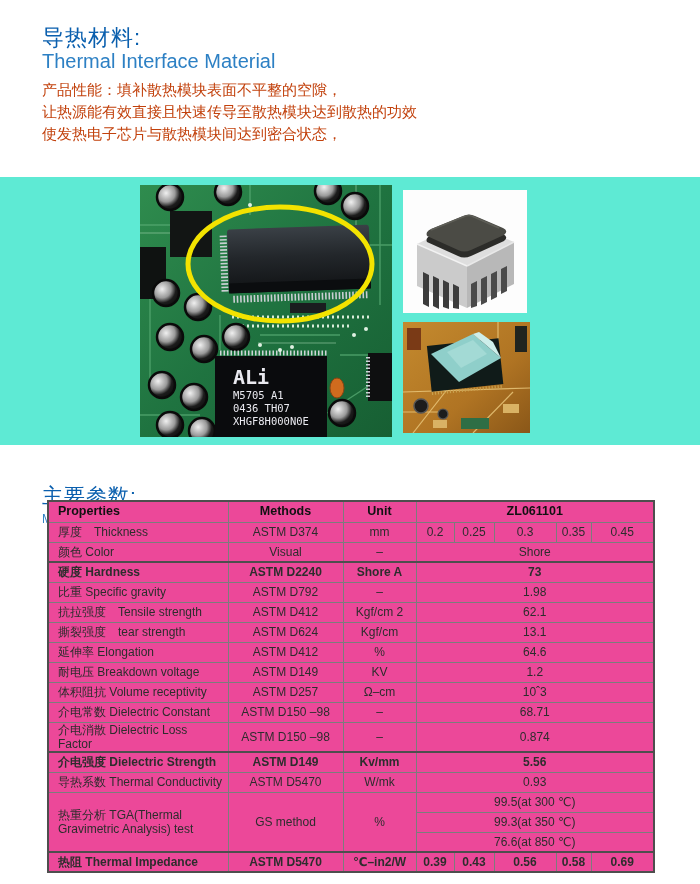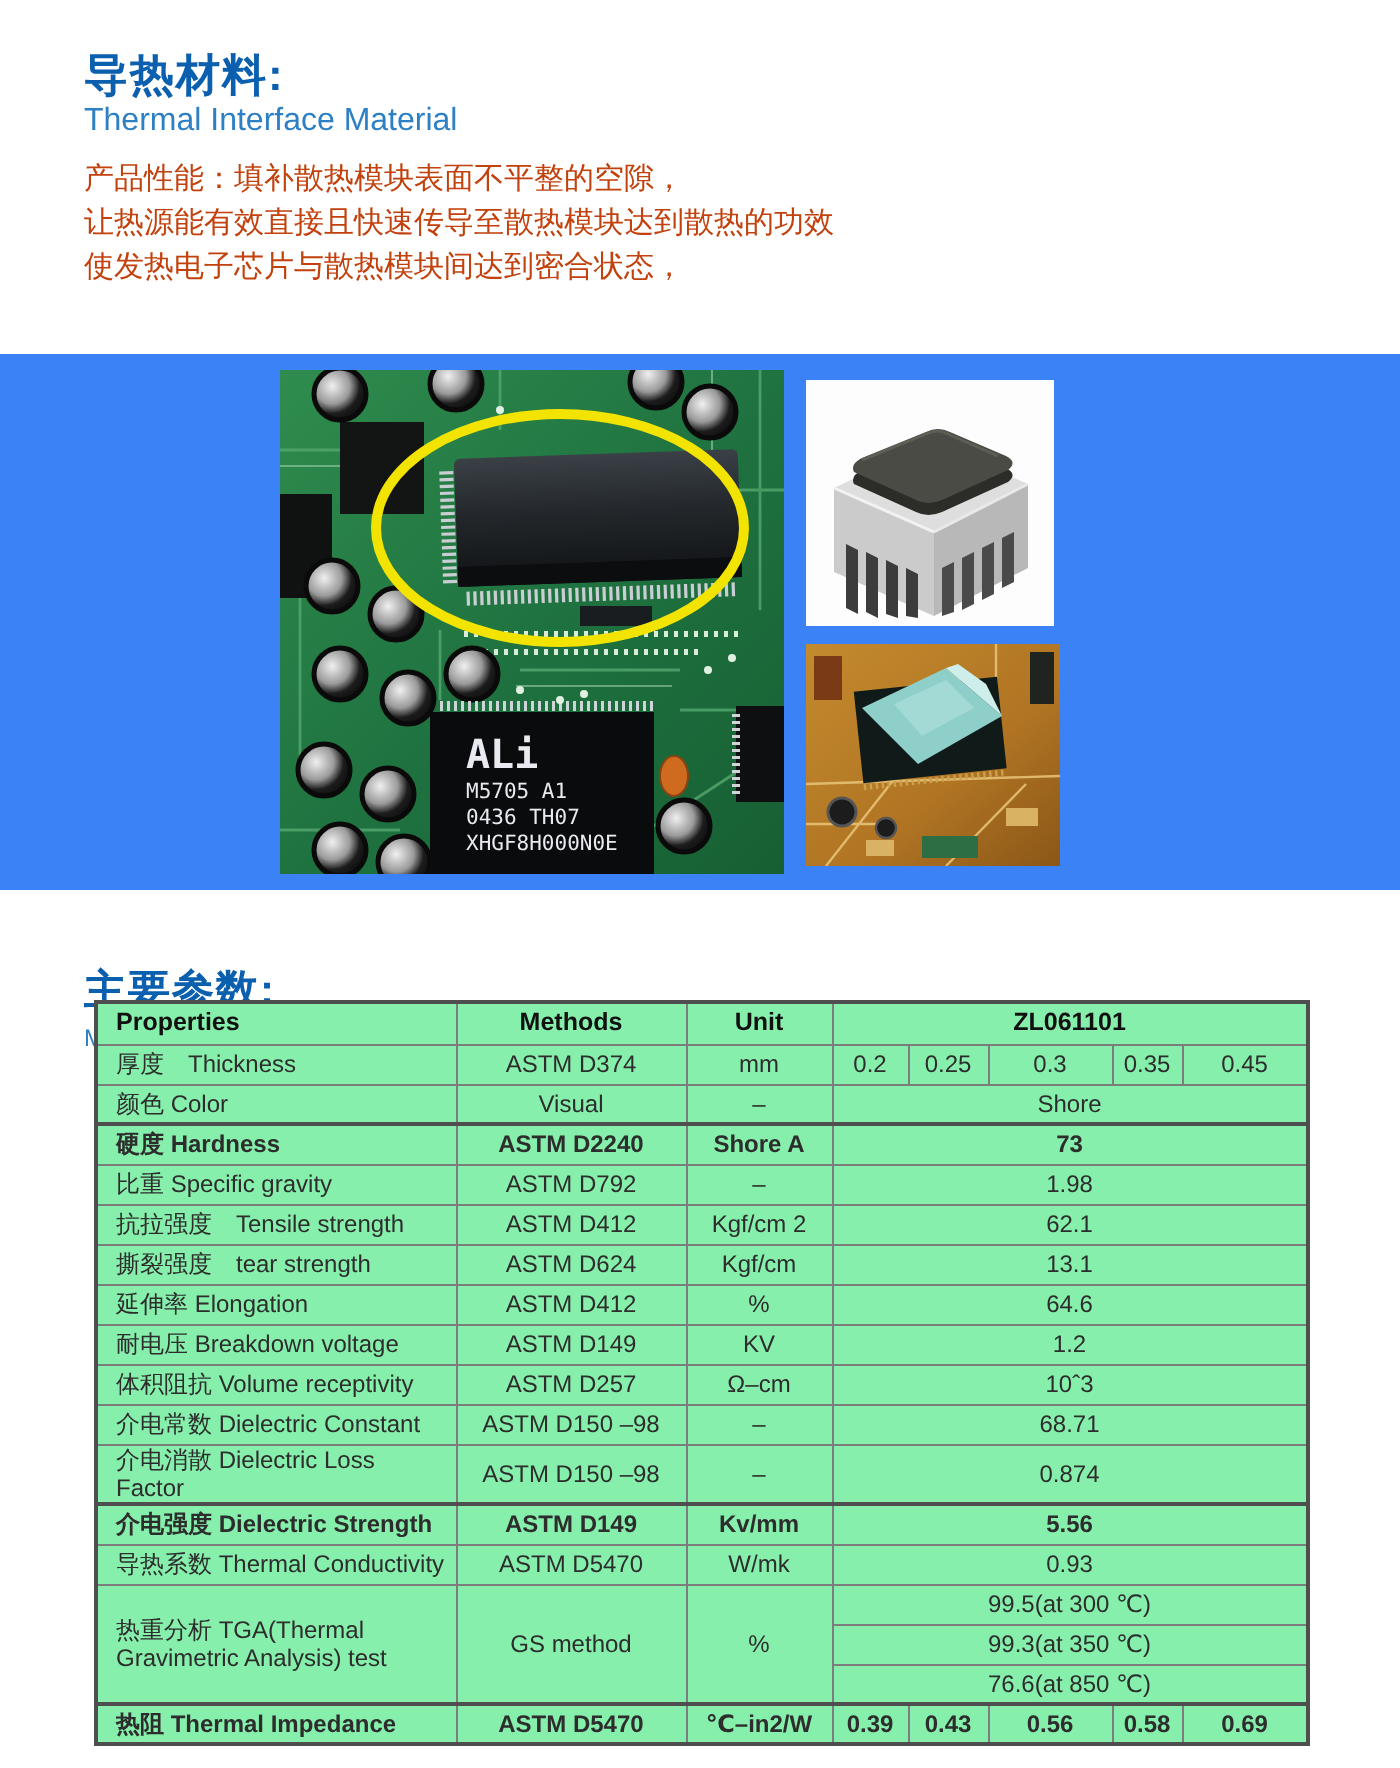--- a/index.html
+++ b/index.html
@@ -5,41 +5,41 @@
   * { margin:0; padding:0; box-sizing:border-box; }
   html,body { background:#ffffff; }
   .page {
     position:relative; width:700px; height:884px; overflow:hidden;
     background:#ffffff;
     font-family:"Liberation Sans","DejaVu Sans",sans-serif;
   }
 
   
   .doc-header { position:absolute; left:42px; top:26px; width:620px; }
-  .zh-title { font-size:22px; line-height:24px; font-weight:bold; color:#0a5fae; letter-spacing:1px; }
-  .en-title { font-size:16px; line-height:20px; font-weight:normal; color:#2d80c4; margin-top:1px; }
+  .zh-title { font-size:22px; line-height:24px; font-weight:normal; color:#0a5fae; letter-spacing:1px; }
+  .en-title { font-size:20px; line-height:20px; font-weight:normal; color:#2d80c4; margin-top:1px; }
   .desc { margin-top:8px; }
   .desc p { font-size:15px; line-height:22px; color:#c2410c; }
 
   
-  .photo-band { position:absolute; left:0; top:177px; width:700px; height:268px; background:#3b82f6; }
+  .photo-band { position:absolute; left:0; top:177px; width:700px; height:268px; background:#5eead4; }
   .photo { position:absolute; display:block; }
   .photo-main   { left:140px; top:8px;   width:252px; height:252px; }
   .photo-hs     { left:403px; top:13px;  width:124px; height:123px; }
   .photo-peel   { left:403px; top:145px; width:127px; height:111px; }
 
   
   .params-head { position:absolute; left:42px; top:452px;margin-top:32px; }
   .params-head .zh-title { font-size:21px; }
   .params-head .en-title { font-size:12px; }
 
   table.params-table {
     position:absolute; left:47px; top:500px; width:606px;
     border-collapse:collapse; table-layout:fixed;
-    background:#86efac; border:2px solid #4e4e4e;
+    background:#ec4899; border:2px solid #4e4e4e;
     font-size:12px; color:#2d2d2d;
   }
   .params-table th, .params-table td {
     border:1px solid #7c7c7c; height:20px; padding:0 4px;
     text-align:center; vertical-align:middle; line-height:1.2; overflow:hidden;
   }
   .params-table th { height:21px; font-size:12.5px; font-weight:bold; color:#111; }
   .params-table th.prop, .params-table td.prop { text-align:left; padding-left:9px; word-wrap:break-word; }
   .params-table tr.sep th, .params-table tr.sep td { border-top:2px solid #4e4e4e;font-weight:bold; }
 </style>

